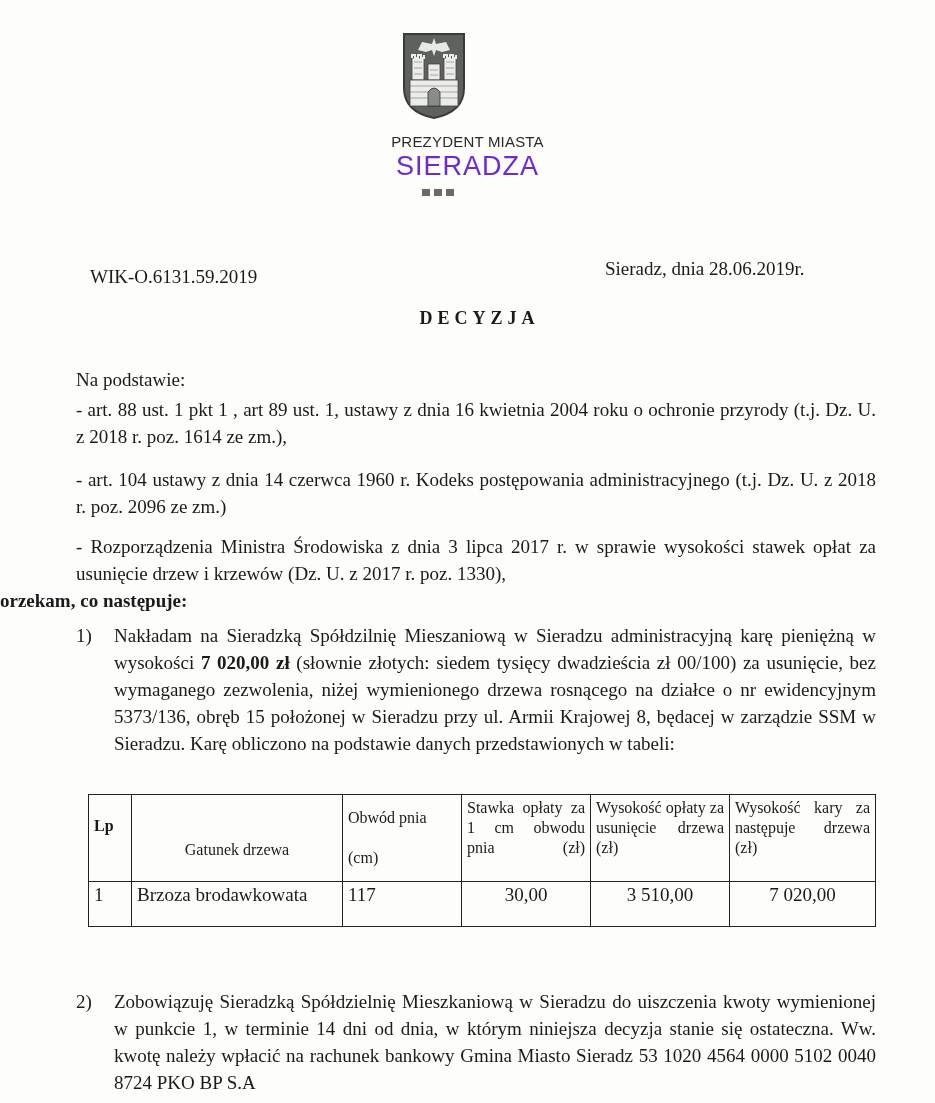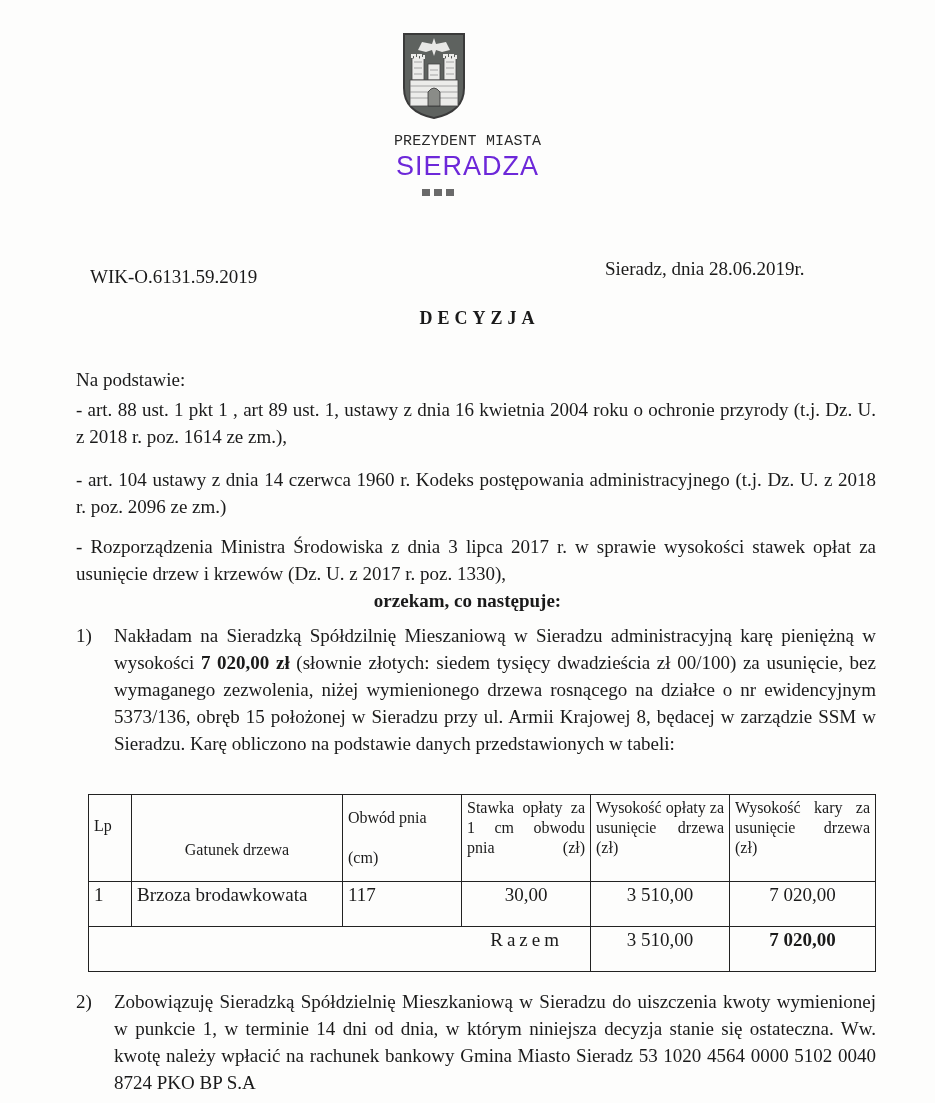--- a/index.html
+++ b/index.html
@@ -6,47 +6,47 @@
   body {
     width: 935px; height: 1103px; overflow: hidden;
     background: #fdfdfc;
     font-family: "Liberation Serif", serif;
     color: #1a1a1a;
     position: relative;
   }
   .abs { position: absolute; }
   .crest { left: 402px; top: 32px; width: 64px; height: 88px; }
   .hdr1 { left: 350px; top: 133px; width: 235px; text-align: center;
-          font-family: Liberation Mono, monospace; font-size: 15px; color: #2a2a2a; letter-spacing: 0.2px; }
+          font-family: Liberation Sans, sans-serif; font-size: 15px; color: #2a2a2a; letter-spacing: 0.2px; }
   .hdr2 { left: 350px; top: 151px; width: 235px; text-align: center;
           font-family: "Liberation Sans", sans-serif; font-size: 27px; color: #6d28d9; letter-spacing: 1px; }
   .squares { left: 422px; top: 189px; display: flex; gap: 4px; }
   .squares span { width: 8px; height: 7px; background: #6a6a6a; display: block; }
   .ref { left: 48px; top: 266px; font-size: 19px; margin-left: 42px; }
   .date { left: 605px; top: 258px; font-size: 19px; }
   .title { left: 0; width: 935px; top: 308px; text-align: center; font-weight: bold;
            font-size: 18px; letter-spacing: 5px; padding-left: 12px; }
   .para { font-size: 19px; line-height: 27px; margin-left: 28px; }
   .basis-head { left: 48px; top: 366px; }
   .basis { left: 48px; width: 800px; }
   .b1 { top: 396px; }
   .b2 { top: 466px; }
   .b3 { top: 533px; }
   .justify { text-align: justify; text-align-last: left; }
-  .orzekam { left: 0; width: 935px; top: 590px; text-align: center; font-weight: bold; font-size: 19px; }
+  .orzekam { left: 0; width: 935px; top: 590px; text-align: left; font-weight: bold; font-size: 19px; }
   .item { left: 48px; width: 800px; display: flex; }
   .item .num { width: 38px; flex: none; }
   .item .txt { flex: 1; }
   .i1 { top: 622px; }
   .i2 { top: 988px; }
   table.fees { position: absolute; left: 88px; top: 794px; width: 788px;
                border-collapse: collapse; font-size: 16px; line-height: 20px; }
   table.fees td { border: 1.5px solid #222; padding: 3px 5px; vertical-align: top; }
   .hcell { height: 70px; }
-  .c-lp { width: 32px; }
+  .c-lp { width: 32px; font-weight: bold; }
   .c-gat { width: 200px; }
   .c-obw { width: 108px; }
   .c-st { width: 118px; margin-top: 23px; }
   .c-wo { width: 128px; border-radius: 13px; }
   .row1 td { height: 38px; font-size: 19px; vertical-align: middle; }
   .row2 td { height: 38px; font-size: 19px; }
   .center { text-align: center; }
   .right { text-align: right; }
   .razem { letter-spacing: 4px; }
   .bold { font-weight: bold; }
@@ -114,34 +114,29 @@
           <div style="margin-top:18px">Lp</div>
         </td>
     <td class="hcell c-gat center">
           <div style="margin-top:42px">Gatunek drzewa</div>
         </td>
     <td class="hcell c-obw">
           <div style="line-height:40px">Obwód pnia (cm)</div>
         </td>
     <td class="hcell c-st hdr-just">Stawka opłaty za 1 cm obwodu pnia (zł)</td>
     <td class="hcell c-wo hdr-just">Wysokość opłaty za usunięcie drzewa (zł)</td>
-    <td class="hcell hdr-just">Wysokość kary za usunięcie drzewa (zł)</td>
+    <td class="hcell hdr-just">Wysokość kary za następuje drzewa (zł)</td>
   </tr>
   <tr class="row1">
     <td>1</td>
     <td>Brzoza brodawkowata</td>
     <td>117</td>
     <td class="center">30,00</td>
     <td class="center">3 510,00</td>
     <td class="center">7 020,00</td>
-  </tr>
-  <tr class="row2">
-    <td colspan="4" class="right"><span class="razem" style="margin-right:22px">Razem</span></td>
-    <td class="center">3 510,00</td>
-    <td class="center bold">7 020,00</td>
   </tr>
 </tbody>
   </table>
 
 <div class="abs para item i2">
   <span class="num">2)</span>
   <span class="txt justify">Zobowiązuję Sieradzką Spółdzielnię Mieszkaniową w Sieradzu  do uiszczenia kwoty wymienionej w punkcie 1, w terminie 14 dni od dnia, w którym niniejsza decyzja stanie się ostateczna. Ww. kwotę należy wpłacić na rachunek bankowy Gmina Miasto Sieradz 53 1020 4564 0000 5102 0040 8724 PKO BP S.A</span>
 </div>
 
 </body></html>

